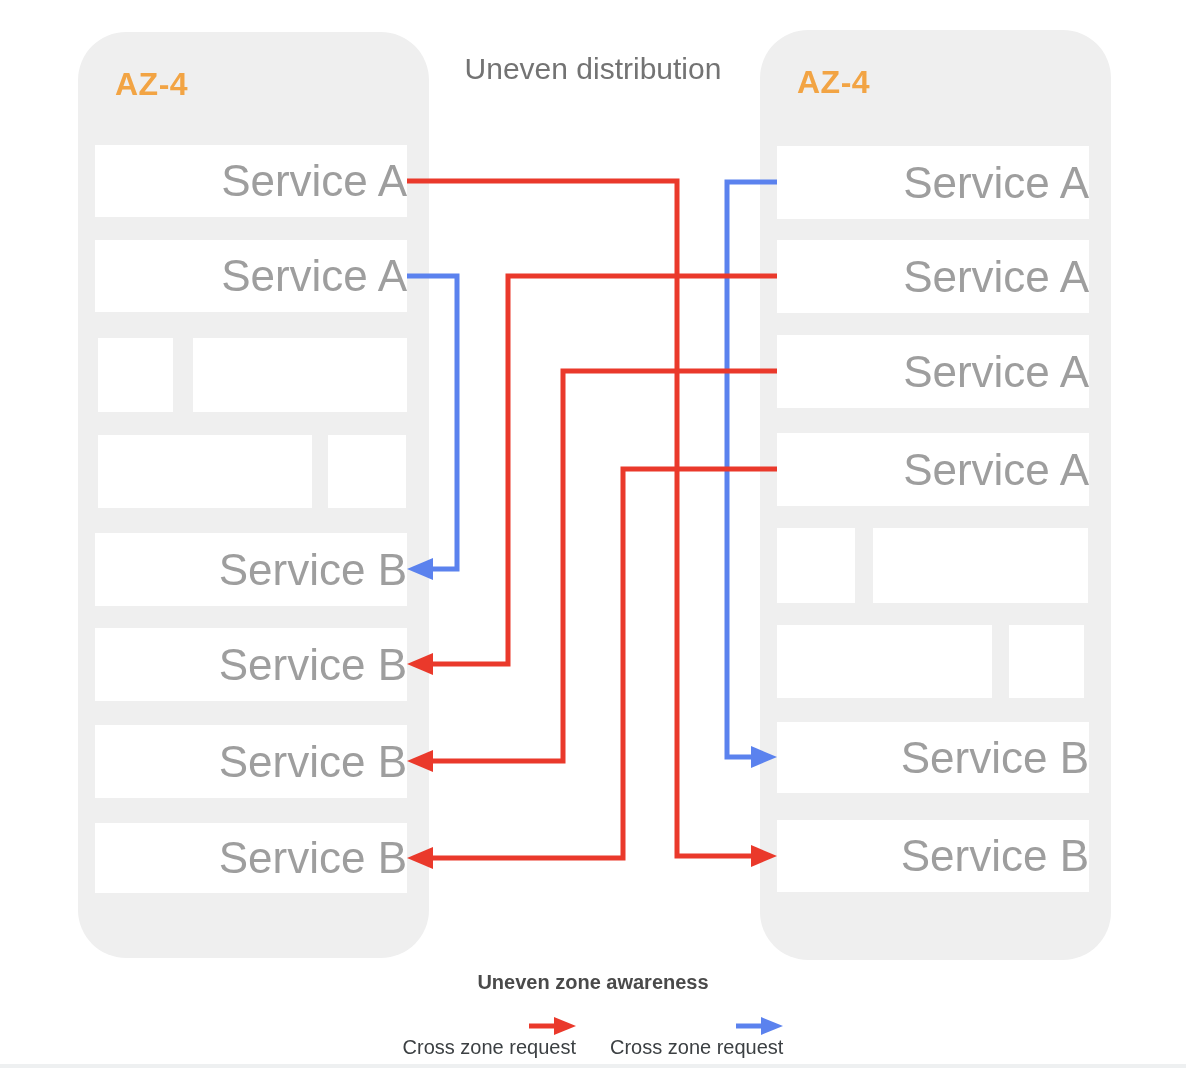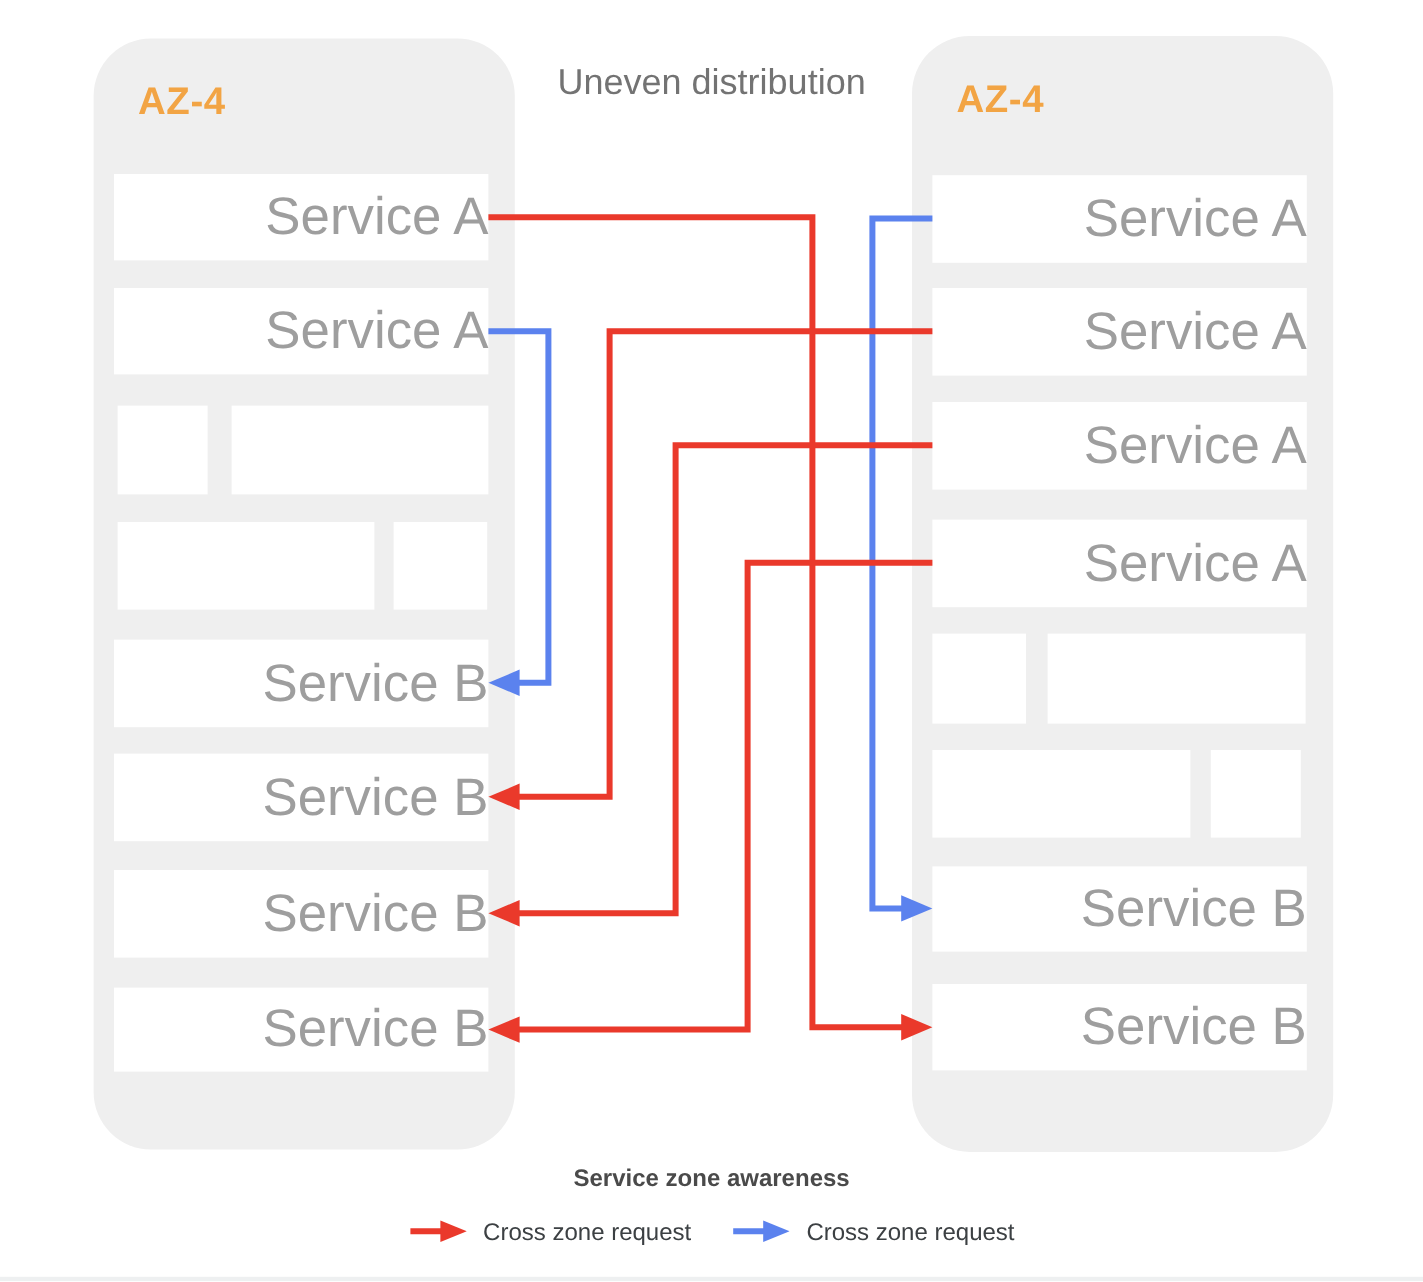--- a/index.html
+++ b/index.html
@@ -34,21 +34,21 @@
     position:absolute;
     left:0;top:971px;width:100%;
     text-align:center;
     font-size:20px;font-weight:bold;
   }
   #legend{
     position:absolute;
     left:0;top:1016px;width:100%;
     display:flex;justify-content:center;align-items:center;gap:34px;
   }
-  .legend-item{display:flex;align-items:flex-start;gap:14px;}
+  .legend-item{display:flex;align-items:flex-end;gap:0;flex-direction:column;}
   .legend-label{font-size:20px;}
   #wires{position:absolute;left:0;top:0;pointer-events:none;}
   #footer-strip{
     position:absolute;left:0;bottom:0;width:100%;height:4px;
   }
 </style>
 </head>
 <body>
 
 <div id="canvas">
@@ -128,21 +128,21 @@
       <g>
         <polyline points="777,371 563,371 563,761 427,761" fill="none" stroke="#ea392b" stroke-width="5"></polyline>
         <polygon points="407,761 433,750 433,772" fill="#ea392b"></polygon>
       </g>
       <g>
         <polyline points="777,469 623,469 623,858 427,858" fill="none" stroke="#ea392b" stroke-width="5"></polyline>
         <polygon points="407,858 433,847 433,869" fill="#ea392b"></polygon>
       </g>
     </svg>
 
-  <div id="caption" style="color: rgb(74, 74, 74);">Service zone awareness</div>
+  <div id="caption" style="color: rgb(74, 74, 74);">Uneven zone awareness</div>
 
   <div id="legend">
     <div class="legend-item">
       <svg width="48" height="20" viewBox="0 0 48 20">
         <line x1="1" y1="10" x2="27" y2="10" stroke-width="5" class="leg-line-cross" stroke="#ea392b"></line>
         <polygon points="48,10 26,1 26,19" class="leg-head-cross" fill="#ea392b"></polygon>
       </svg>
       <span class="legend-label" style="color: rgb(60, 64, 67);">Cross zone request</span>
     </div>
     <div class="legend-item">

